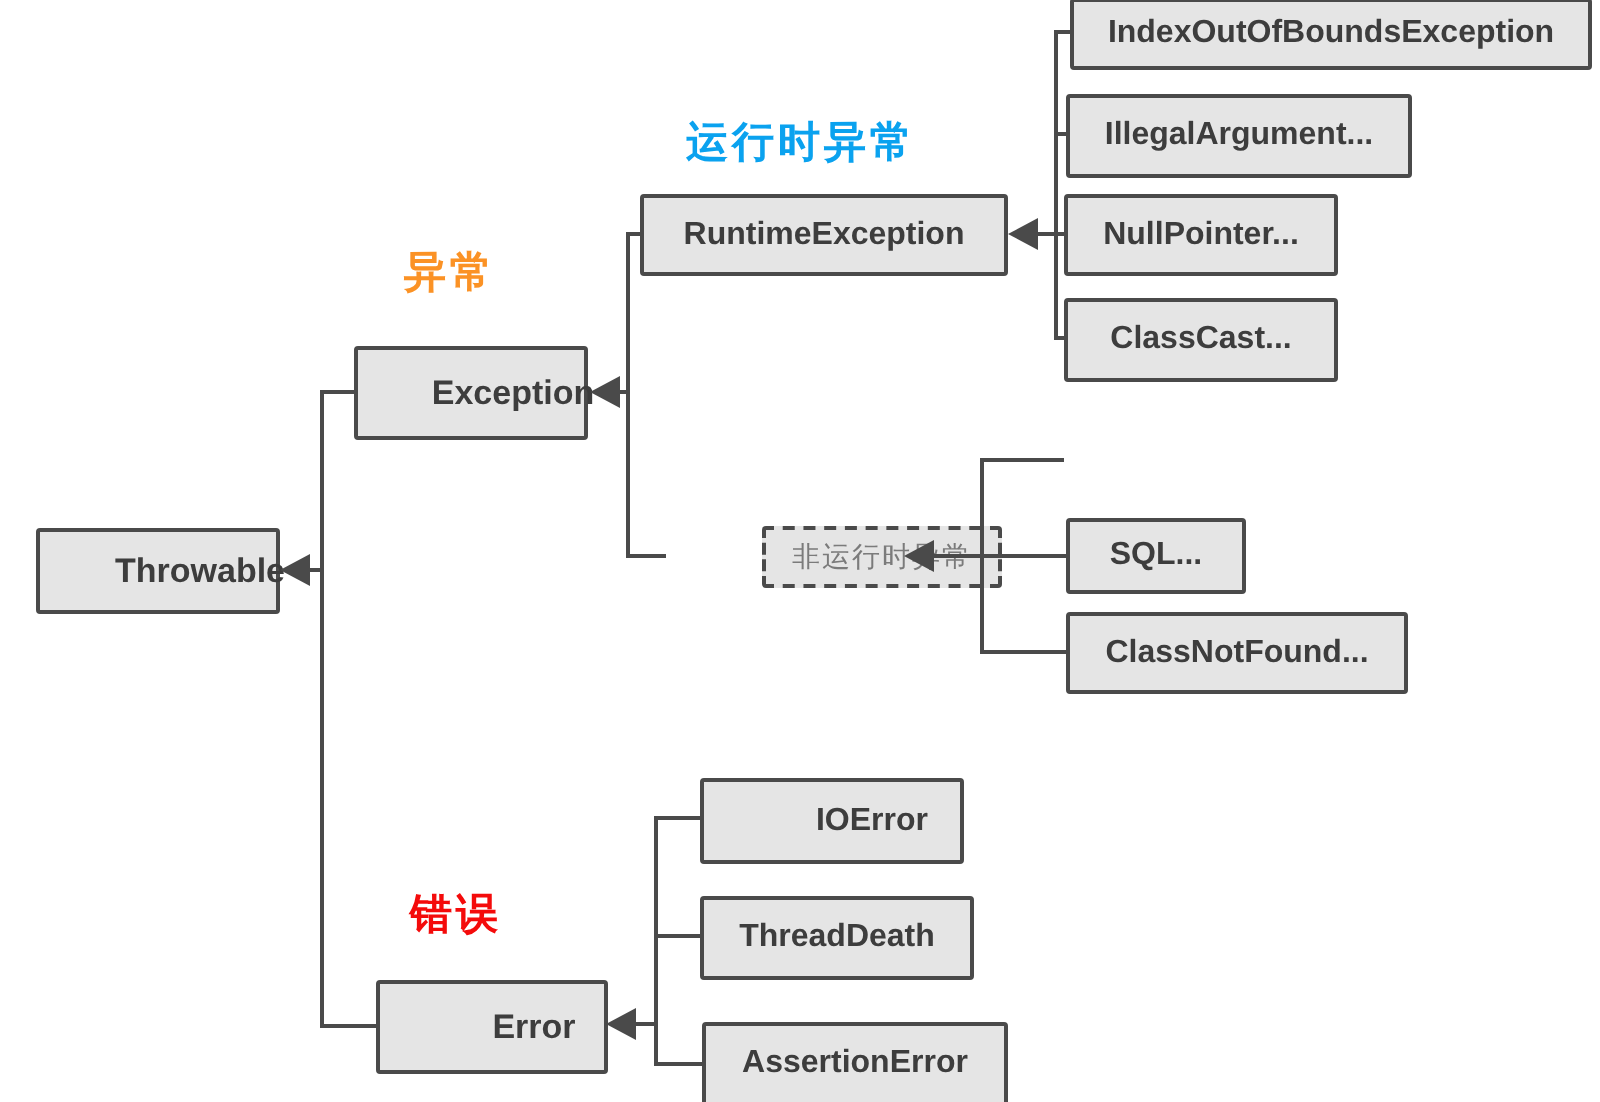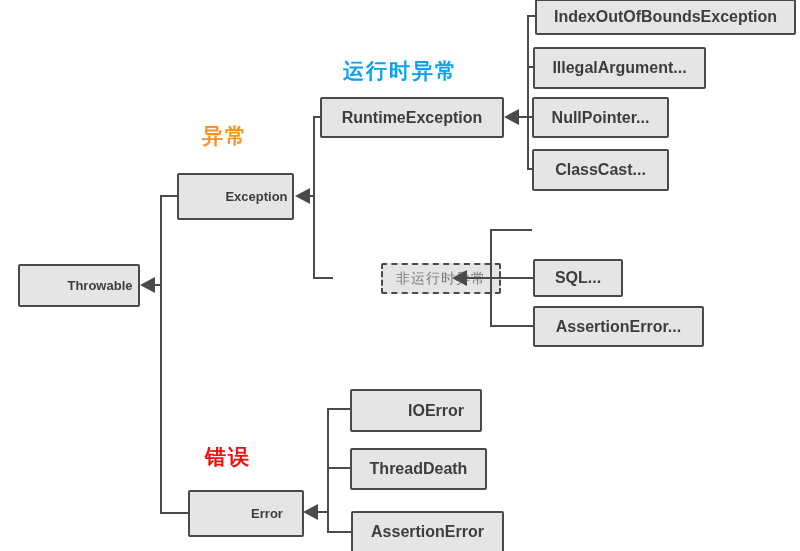--- a/index.html
+++ b/index.html
@@ -7,21 +7,21 @@
     position:relative;width:800px;height:551px;background:var(--background,#fff);
     overflow:hidden;font-family:"Liberation Sans","DejaVu Sans",sans-serif;
   }
   .node{
     position:absolute;box-sizing:border-box;background:#e5e5e5;
     border:2px solid var(--box_border,#4a4a4a);border-radius:2px;
     display:flex;align-items:center;justify-content:center;
     color:var(--box_text,#3d3d3d);font-weight:bold;font-size:16px;
     white-space:nowrap;
   }
-  .node.big{font-size:13px;padding-left:42px;}
+  .node.big{font-size:17px;padding-left:42px;}
   .node.dashed{
     border:2px dashed var(--box_border,#4a4a4a);
     color:var(--dashed_text,#7b7b7b);font-size:14px;font-weight:normal;
     letter-spacing:1px;
   }
   .line{position:absolute;background:var(--line,#4a4a4a);}
   .arrow-left{
     position:absolute;width:0;height:0;
     border-top:8px solid transparent;border-bottom:8px solid transparent;
     border-right:15px solid var(--line,#3d3d3d);
@@ -45,21 +45,21 @@
 
   <div class="node big" style="left:18px;top:264px;width:122px;height:43px;">Throwable</div>
   <div class="node big" style="left:177px;top:173px;width:117px;height:47px;">Exception</div>
   <div class="node" style="left:320px;top:97px;width:184px;height:41px;">RuntimeException</div>
   <div class="node" style="left:535px;top:-1px;width:261px;height:36px;">IndexOutOfBoundsException</div>
   <div class="node" style="left:532px;top:97px;width:137px;height:41px;">NullPointer...</div>
   <div class="node" style="left:533px;top:47px;width:173px;height:42px;">IllegalArgument...</div>
   <div class="node" style="left:532px;top:149px;width:137px;height:42px;">ClassCast...</div>
   <div class="node dashed" style="left:333px;top:263px;width:120px;height:31px;margin-left:48px;">非运行时异常</div>
   <div class="node" style="left:533px;top:259px;width:90px;height:38px;">SQL...</div>
-  <div class="node" style="left:533px;top:306px;width:171px;height:41px;">AssertionError...</div>
+  <div class="node" style="left:533px;top:306px;width:171px;height:41px;">ClassNotFound...</div>
   <div class="node big" style="left:188px;top:490px;width:116px;height:47px;">Error</div>
   <div class="node" style="left:350px;top:389px;width:132px;height:43px;padding-left:40px;">IOError</div>
   <div class="node" style="left:350px;top:448px;width:137px;height:42px;">ThreadDeath</div>
   <div class="node" style="left:351px;top:511px;width:153px;height:42px;">AssertionError</div>
 
   <div class="line" style="left:160px;top:196px;width:2px;height:318px;"></div>
   <div class="line" style="left:160px;top:195px;width:17px;height:2px;"></div>
   <div class="line" style="left:152px;top:284px;width:10px;height:2px;"></div>
   <div class="arrow-left" style="left:140px;top:277px;"></div>
   <div class="line" style="left:160px;top:512px;width:28px;height:2px;"></div>

